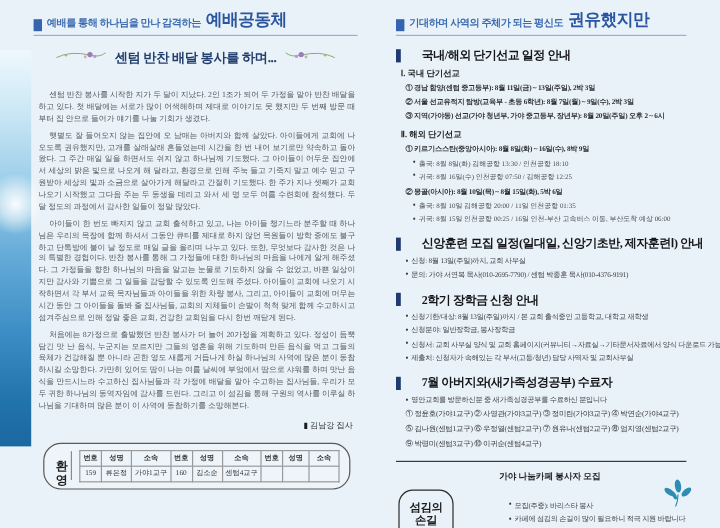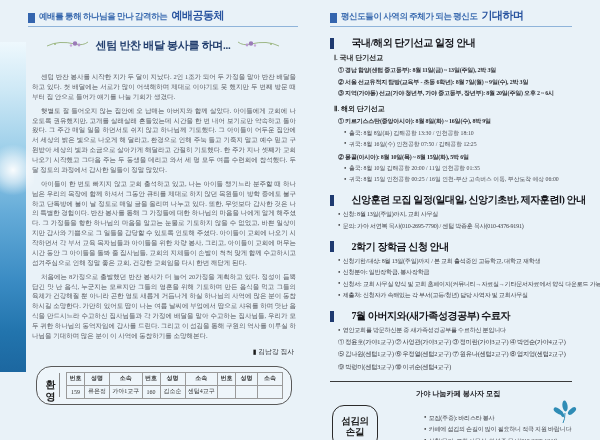--- a/index.html
+++ b/index.html
@@ -10,21 +10,21 @@
     background:linear-gradient(180deg,#eef8fd 0%,#cfe9f6 14%,#9fd0ea 32%,#64abd8 52%,#3b8cc4 72%,#2274ad 88%,#1c67a0 100%);}
   .photo-strip::after{content:"";position:absolute;left:-8px;top:98px;width:42px;height:60px;
     background:radial-gradient(circle,rgba(255,255,255,.95) 0%,rgba(255,255,255,.55) 35%,rgba(255,255,255,0) 70%);}
   .page{position:absolute;top:8px;}
   .page-left{left:28px;width:270px;}
   .page-right{left:330px;width:242px;}
   
   .pg-header{display:flex;align-items:flex-end;gap:4px;border-bottom:1.5px solid #8fb4da;padding-bottom:3px;white-space:nowrap;}
   .hdr-square{width:7px;height:10px;background:#3465ae;flex:0 0 auto;}
   .hdr-lead{font-size:8.5px;font-weight:bold;color:#3c6cb0;letter-spacing:-0.4px;}
-  .hdr-emph{font-size:11px;font-weight:bold;color:#2a55a0;letter-spacing:-0.5px;}
+  .hdr-emph{font-size:14px;font-weight:bold;color:#2a55a0;letter-spacing:-0.5px;}
   
   .title-row{display:flex;align-items:center;justify-content:center;gap:7px;margin:9px 0 18px;}
   .article-title{font-size:11px;font-weight:bold;color:#24406f;letter-spacing:-0.3px;white-space:nowrap;}
   .ornament{flex:0 0 auto;}
   .body-col{margin-left:4px;width:264px;}
   .para{font-size:6.5px;line-height:1.52;color:#55565c;text-align:justify;text-indent:9px;margin:0 0 4px;}
   .signature{text-align:right;font-size:6.8px;color:#2e2e33;margin:6px 2px 0 0;}
   .signature::before{content:"▮ ";color:#1c1c1c;}
   .welcome-box{margin:9px 6px 0 8px;border:1.5px solid #595959;border-radius:15px;
     display:flex;align-items:center;gap:6px;padding:5px 8px;background:rgba(255,255,255,.25);}
@@ -125,22 +125,22 @@
           <td></td>
         </tr>
       </tbody>
         </table>
     </div>
   </div>
 
   <div class="page page-right">
     <div class="pg-header">
       <span class="hdr-square"></span>
-      <span class="hdr-lead">평신도들이 사역의 주체가 되는 평신도</span>
-      <span class="hdr-emph">기대하며</span>
+      <span class="hdr-lead">기대하며 사역의 주체가 되는 평신도</span>
+      <span class="hdr-emph">권유했지만</span>
     </div>
 
     <div class="section-title">
       <span class="bar"></span>
       <span>국내/해외 단기선교 일정 안내</span>
     </div>
     <div class="roman">Ⅰ. 국내 단기선교</div>
     <div class="numline">① 경남 함양(센텀 중고등부): 8월 11일(금) ~ 13일(주일), 2박 3일</div>
     <div class="numline">② 서울 선교유적지 탐방(교육부 - 초등 6학년): 8월 7일(월) ~ 9일(수), 2박 3일</div>
     <div class="numline">③ 지역(가야동) 선교(가야 청년부, 가야 중고등부, 장년부): 8월 20일(주일) 오후 2 ~ 6시</div>

